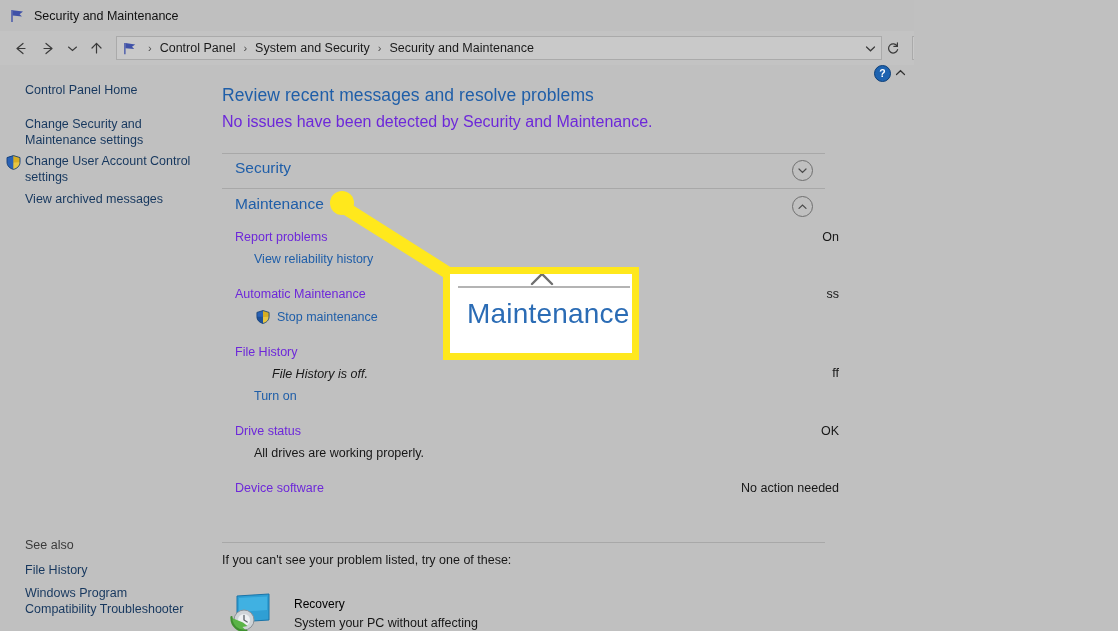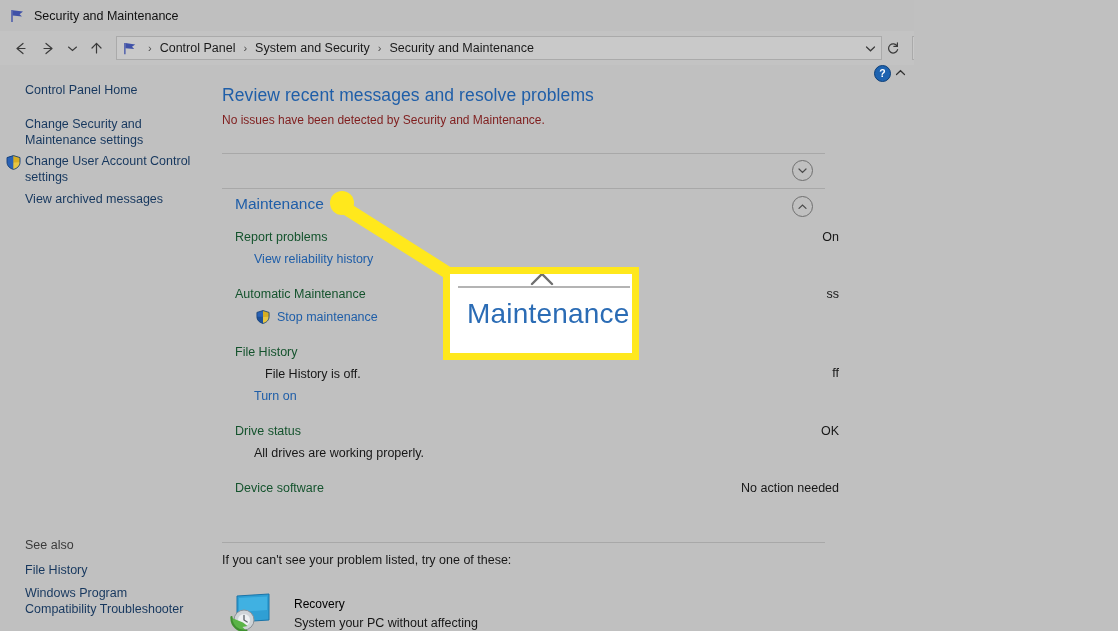--- a/index.html
+++ b/index.html
@@ -121,21 +121,21 @@
     position: absolute; left: 212px; top: 65px;
     width: 906px; height: 566px;
   }
   .page-title {
     position: absolute; left: 10px; top: 20px;
     font-size: 17.5px; color: #1f5ea8;
     letter-spacing: 0.1px;
   }
   .page-sub {
     position: absolute; left: 10px; top: 48px;
-    font-size: 12px; color: #7f1d1d;
+    font-size: 16px; color: #6d28d9;
   }
 
   .section-hdr {
     position: absolute; left: 10px;
     width: 603px; height: 36px;
   }
   .section-hdr .hdr-text {
     position: absolute; left: 13px; top: 4px;
     font-size: 15.5px; color: #1f5ea8;
   }
@@ -148,21 +148,21 @@
     position: absolute;
     width: 21px; height: 21px;
     border: 1px solid #6f6f6f;
     border-radius: 50%;
     display: flex; align-items: center; justify-content: center;
     color: #4a4a4a;
   }
 
   .row-label {
     position: absolute;
-    font-size: 12.5px; color: #14532d;
+    font-size: 12.5px; color: #6d28d9;
     white-space: nowrap;
   }
   .row-status {
     position: absolute;
     font-size: 12.5px; color: #171717;
     text-align: right;
     white-space: nowrap;
   }
   .row-sub {
     position: absolute;
@@ -370,20 +370,23 @@
     <div class="side-link" style="left:25px; top:520px;">Windows Program
 Compatibility Troubleshooter</div>
   </div>
 
   <div class="content">
 
     <div class="page-title">Review recent messages and resolve problems</div>
     <div class="page-sub">No issues have been detected by Security and Maintenance.</div>
 
     <div class="section-rule" style="top:88px;"></div>
+    <div class="section-hdr" style="top:90px;">
+      <span class="hdr-text">Security</span>
+    </div>
     <div class="chev-circle" style="left:580px; top:95px;">
       <svg width="11" height="11" viewBox="0 0 11 11">
           <path d="M2 4 L5.5 7.4 L9 4" stroke="#4a4a4a" stroke-width="1.2" fill="none" stroke-linecap="round"></path>
         </svg>
     </div>
 
     <div class="section-rule" style="top:123px;"></div>
     <div class="section-hdr" style="top:126px;">
       <span class="hdr-text">Maintenance</span>
     </div>
@@ -405,21 +408,21 @@
         <path d="M7.5 0.6 L1 2.6 L1 7.2 C1 11 4.1 13.6 7.5 14.4 Z" fill="#2a62b5"></path>
         <path d="M7.5 0.6 L14 2.6 L14 7.2 L7.5 7.4 Z" fill="#d8ae21"></path>
         <path d="M1 7.2 C1 11 4.1 13.6 7.5 14.4 L7.5 7.3 Z" fill="#1d5099"></path>
         <path d="M7.5 0.6 L14 2.6 L14 7.2 C14 11 10.9 13.6 7.5 14.4 C4.1 13.6 1 11 1 7.2 L1 2.6 Z" fill="none" stroke="#14407c" stroke-width="0.9"></path>
       </svg>
     </span>
     <div class="row-link" style="left:65px; top:245px;">Stop maintenance</div>
 
     <div class="row-label" style="left:23px; top:280px;">File History</div>
     <div class="row-status" style="left:500px; top:280px; width:127px;margin-top:21px;">ff</div>
-    <div class="row-sub" style="left:53px; top:302px;">File History is off.</div>
+    <div class="row-sub" style="left:60px; top:302px;font-style:italic;">File History is off.</div>
     <div class="row-link" style="left:42px; top:324px;">Turn on</div>
 
     <div class="row-label" style="left:23px; top:359px;text-align:center;">Drive status</div>
     <div class="row-status" style="left:500px; top:359px; width:127px;">OK</div>
     <div class="row-sub" style="left:42px; top:381px;">All drives are working properly.</div>
 
     <div class="row-label" style="left:23px; top:416px;">Device software</div>
     <div class="row-status" style="left:460px; top:416px; width:167px;">No action needed</div>
 
     <div class="bottom-rule"></div>

